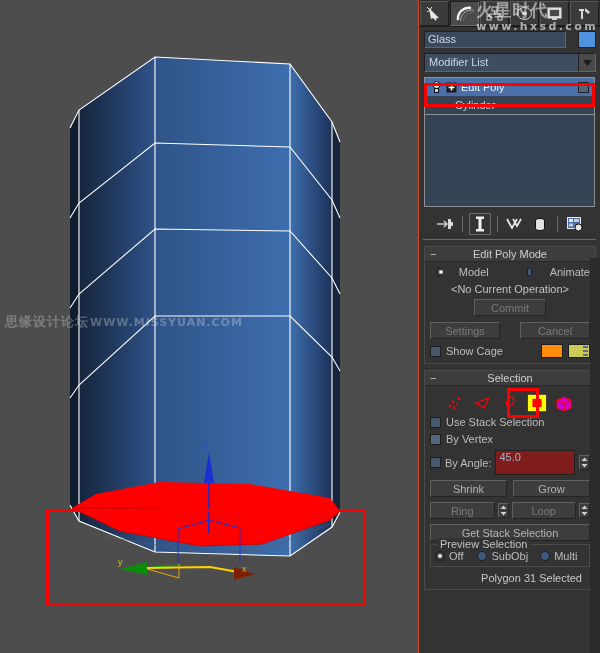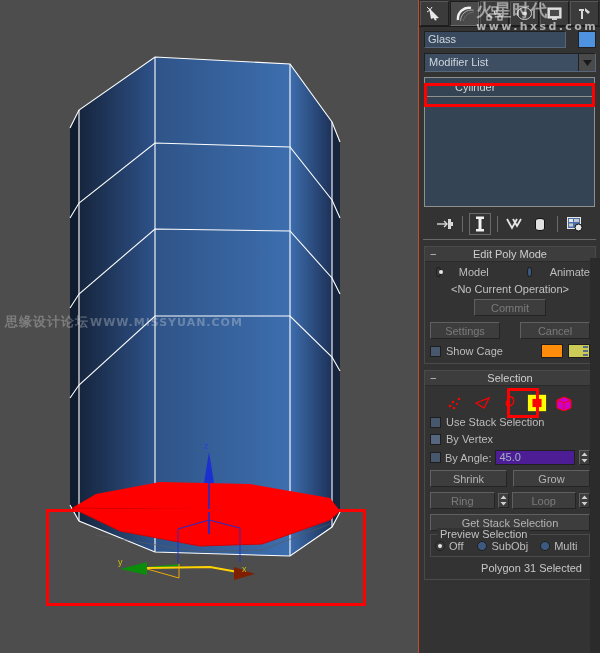--- a/index.html
+++ b/index.html
@@ -115,21 +115,21 @@
 
   .opstatus { text-align: center; color: #c2c2c2; font-size: 11px; margin: 4px 0 4px 0; }
 
   .swatch { width: 22px; height: 14px; border: 1px solid #1e1e1e; }
 
   
   #selicons { display: flex; align-items: center; justify-content: center; gap: 7px;
               height: 26px; position: relative; }
   .selicon { width: 20px; height: 18px; display: flex; align-items: center; justify-content: center; }
 
-  .spinfield { flex: 1; height: 15px; background: #4c1d95; border: 1px solid #202020;
+  .spinfield { flex: 1; height: 25px; background: #7f1d1d; border: 1px solid #202020;
                color: #9fb0c4; font-size: 11px; padding-left: 3px; line-height: 13px; }
   .spin { width: 11px; height: 15px; background: #3d3d3d; border: 1px solid #606060;
           border-right-color: #242424; border-bottom-color: #242424;
           display: flex; flex-direction: column; align-items: center; justify-content: center; }
 
   .grpbox { border: 1px solid #4a4a4a; margin-top: 3px; padding: 5px 4px 4px 4px; position: relative; }
   .grpbox .gtitle { position: absolute; top: -7px; left: 6px; background: #333333;
                     padding: 0 3px; font-size: 11px; color: #c2c2c2; }
 
   #statusline { text-align: right; color: #c8c8c8; font-size: 11px;
@@ -286,20 +286,32 @@
         <div class="txt">Modifier List</div>
         <div class="arrow">
           <svg width="9" height="6" viewBox="0 0 9 6">
               <polygon points="0,0 9,0 4.5,6" fill="#1a1a1a"></polygon>
             </svg>
         </div>
       </div>
     </div>
 
     <div id="stackwrap">
+      <div class="stackrow sel">
+        <svg width="11" height="13" viewBox="0 0 11 13">
+          <circle cx="5.5" cy="4" r="3.5" fill="#f2f2f2" stroke="#101010"></circle>
+          <rect x="3.5" y="7.5" width="4" height="4" fill="#cfcfcf" stroke="#101010"></rect>
+        </svg>
+        <svg width="11" height="11" viewBox="0 0 11 11">
+          <rect x="0.5" y="0.5" width="10" height="10" fill="#1a1a1a"></rect>
+          <path d="M2.5,5.5 H8.5 M5.5,2.5 V8.5" stroke="#ffffff" stroke-width="1.6"></path>
+        </svg>
+        <span>Edit Poly</span>
+        <span class="chk"></span>
+      </div>
       <div class="stackrow">
         <span style="padding-left:24px">Cylinder</span>
       </div>
       <div class="stack-sep"></div>
     </div>
 
     <div class="redbox" style="left:5px; top:83px; width:171px; height:24px;"></div>
 
     <div id="stacktools">
       <div class="stbtn">

